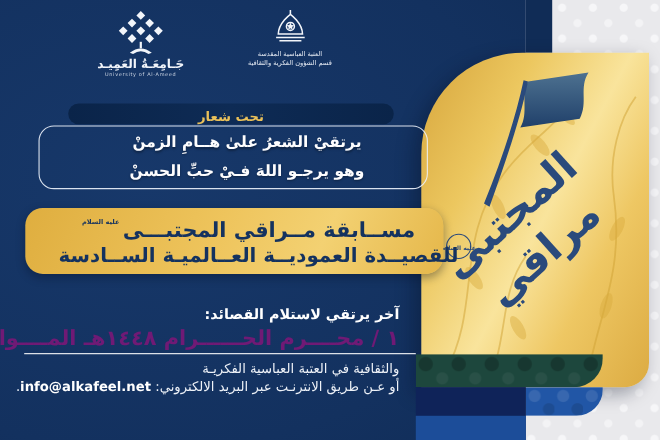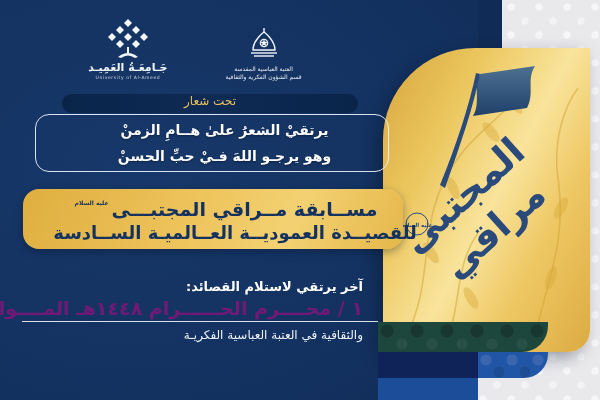--- a/index.html
+++ b/index.html
@@ -48,31 +48,31 @@
     background-color:#2156a6;
     background-image:radial-gradient(circle at 8px 8px, rgba(255,255,255,.10) 5px, transparent 6px),
                      radial-gradient(circle at 21px 20px, rgba(0,0,0,.12) 5px, transparent 6px);
     background-size:26px 26px;
   }
   .ribbon-bblue{left:378px;top:378px;width:100px;height:22px;background:#1c4d99;}
   
   .content{position:absolute;left:0;top:0;width:385px;height:400px;color:#fff;}
   .logos-row{
     position:absolute;left:55px;top:8px;width:280px;height:72px;
-    display:flex;justify-content:center;align-items:flex-end;gap:58px;
+    display:flex;justify-content:center;align-items:flex-start;gap:58px;
   }
   .logo{display:flex;flex-direction:column;align-items:center;color:#f2f5fa;}
   .logo .ar{font-size:11px;font-weight:bold;margin-top:2px;white-space:nowrap;}
   .logo .en{font-size:4.5px;letter-spacing:.6px;margin-top:1px;color:#cdd6e4;white-space:nowrap;}
   .logo .tiny{font-size:6px;line-height:7.5px;text-align:center;white-space:nowrap;color:#e8edf5;}
   .slogan-pill{
     position:absolute;left:62px;top:94px;width:296px;height:19px;border-radius:10px;
     background:linear-gradient(90deg,#0a2449 0%,#0e2b55 50%,#0a2449 100%);
-    display:flex;align-items:flex-start;justify-content:center;
-    color:#e9c05a;font-size:12px;font-weight:normal;
+    display:flex;align-items:flex-end;justify-content:center;
+    color:#e9c05a;font-size:12px;font-weight:bold;
   }
   .verse-box{
     position:absolute;left:35px;top:114px;width:327px;height:56px;
     border:1.5px solid rgba(236,241,250,.92);border-radius:14px;
     display:flex;flex-direction:column;align-items:center;justify-content:center;
     font-size:14px;font-weight:bold;line-height:26px;color:#fdfdfe;
     text-shadow:0 1px 2px rgba(0,0,0,.35);
     padding-left:25px;
   }
   .title-box{
@@ -213,16 +213,17 @@
       <div class="subtitle-line">للقصيــدة العموديــة العــالميـة الســادسة</div>
     </div>
 
     <div class="deadline-heading">آخر يرتقي لاستلام القصائد:</div>
     <div class="deadline-date">١ / محــــرم الحــــــرام ١٤٤٨هـ المــــوافق ٢٠٢٦/٦/١٦م</div>
 
     <div class="divider"></div>
 
     <div class="submission">
       <span class="line">والثقافية في العتبة العباسية الفكريـة</span>
+      <span class="line"><span>أو عـن طريق الانترنـت عبر البريد الالكتروني: </span><span class="email">info@alkafeel.net</span><span>.</span></span>
     </div>
 
   </div>
 </div>
 
 </body></html>

